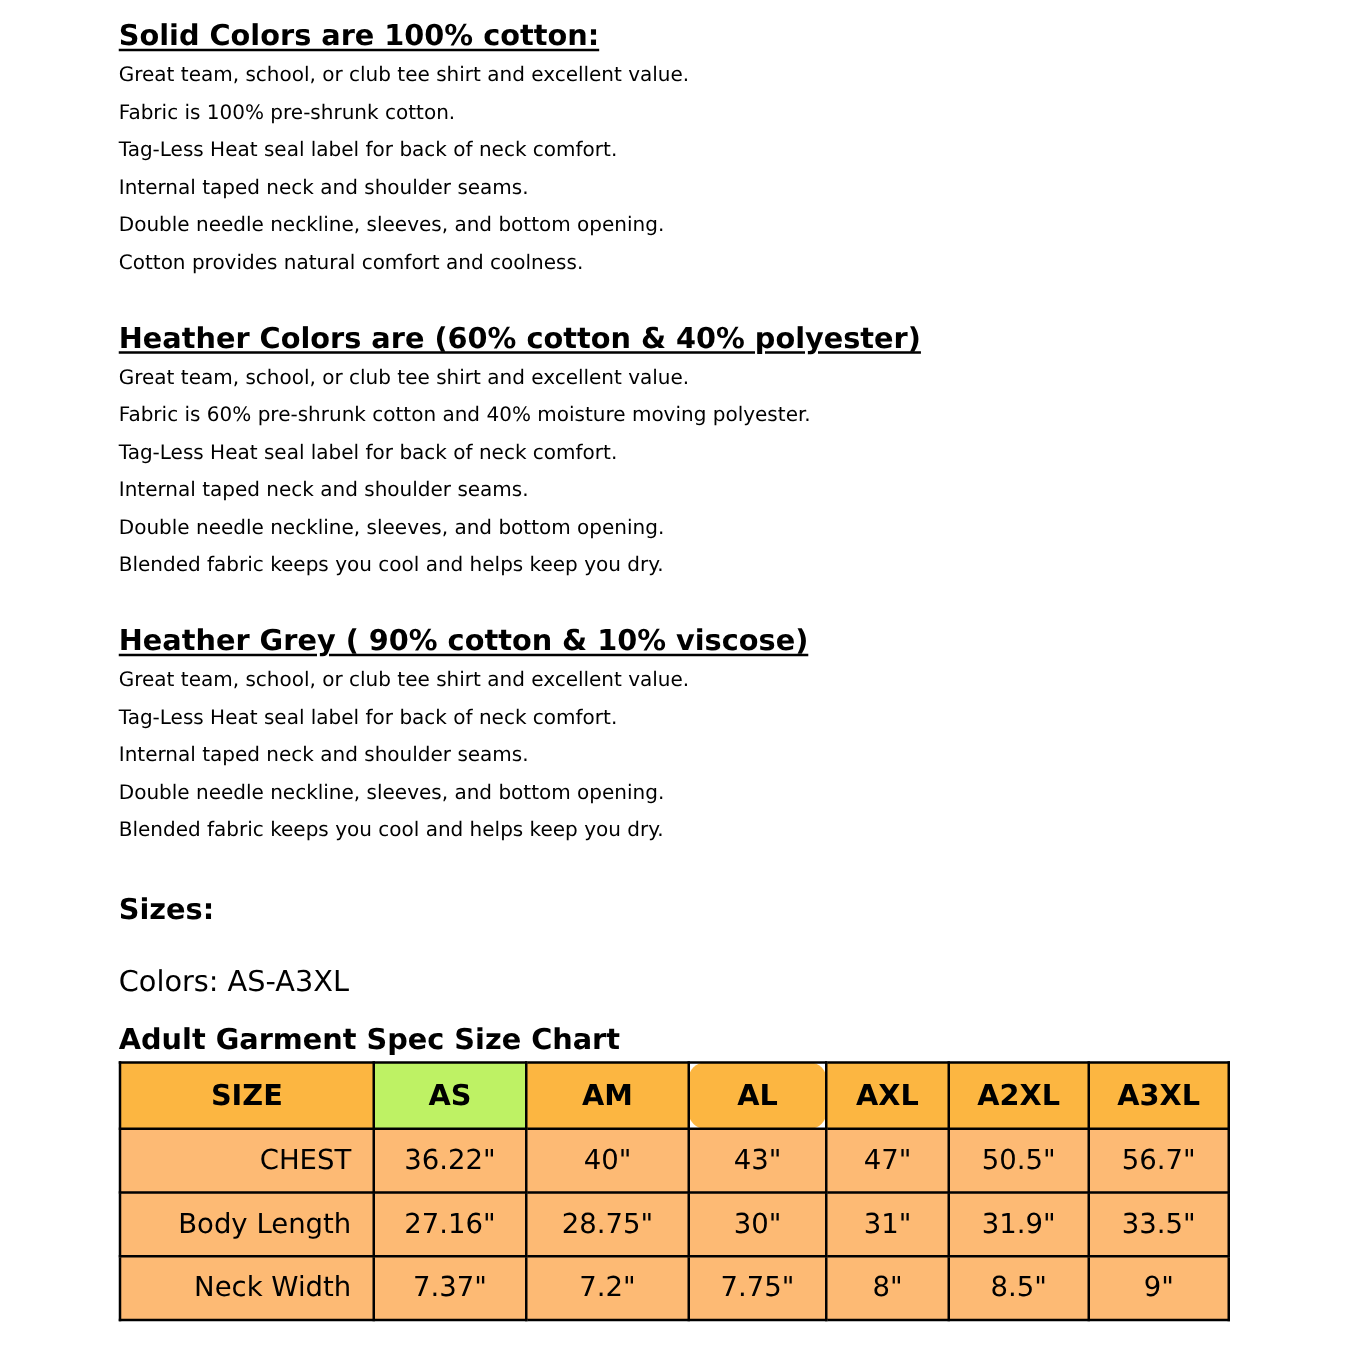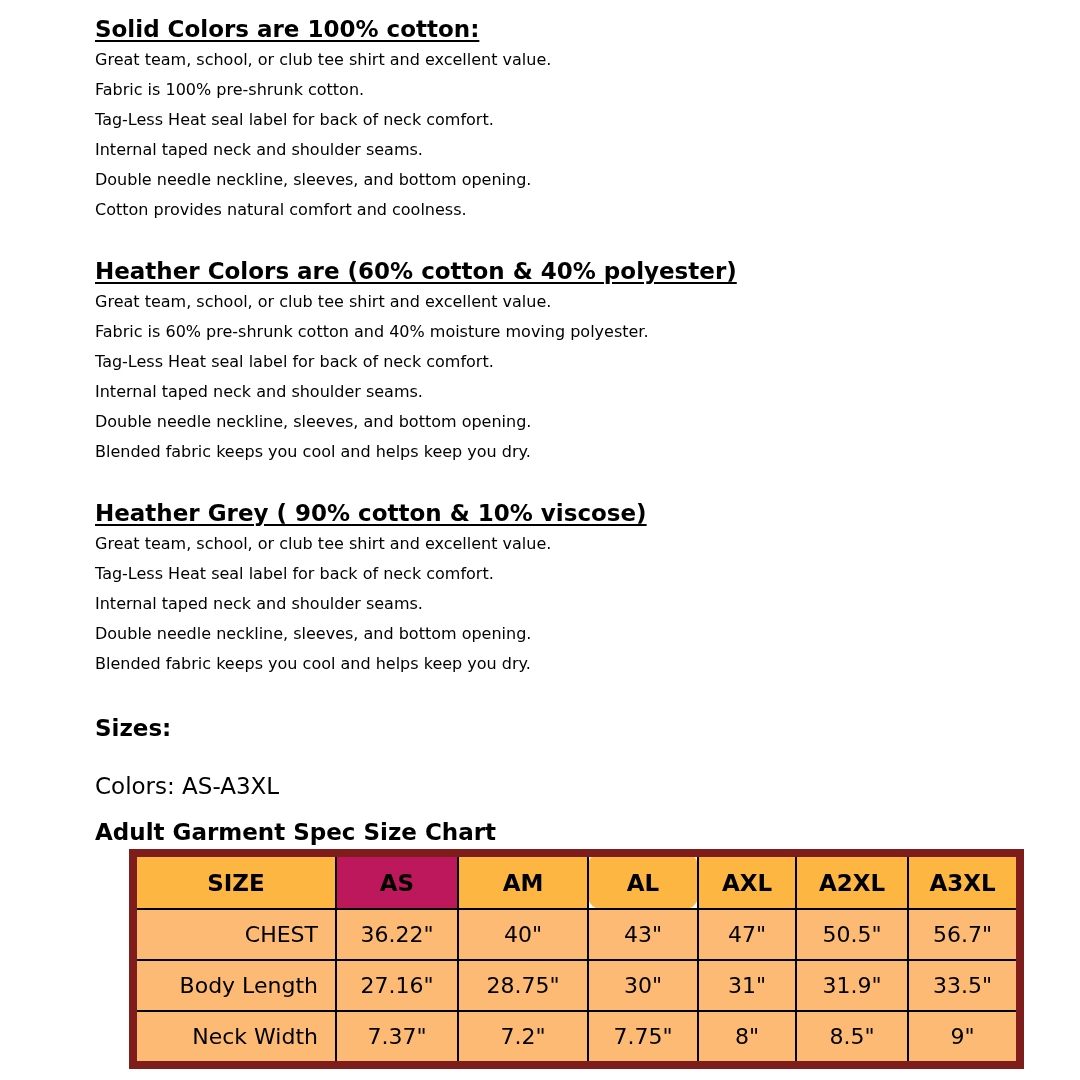--- a/index.html
+++ b/index.html
@@ -49,24 +49,23 @@
     margin: 28px 0 0 0;
   }
   .chart-title {
     font-size: 23px;
     font-weight: bold;
     line-height: 30px;
     margin: 16px 0 2px 0;
   }
   table.size-chart {
     border-collapse: collapse;
-    border: 8px solid #7f1d1d;
+    border: 1px solid #7f1d1d;
     table-layout: fixed;
     width: 887px;
-    margin-left: 34px;
   }
   table.size-chart th,
   table.size-chart td {
     border: 2px solid #000000;
     font-size: 22px;
     text-align: center;
     padding: 0;
     height: 49px;
     background: #fdba74;
   }
@@ -133,21 +132,21 @@
         <col class="c-as">
         <col class="c-am">
         <col class="c-al">
         <col class="c-axl">
         <col class="c-a2xl">
         <col class="c-a3xl">
     </colgroup>
     <thead>
       <tr>
         <th style="background: rgb(252, 182, 65);">SIZE</th>
-        <th style="background: #be185d;">AS</th>
+        <th style="background: #bef264;">AS</th>
         <th style="background: rgb(252, 182, 65);">AM</th>
         <th style="background: rgb(252, 182, 65); border-radius: 13px;">AL</th>
         <th style="background: rgb(252, 182, 65);">AXL</th>
         <th style="background: rgb(252, 182, 65);">A2XL</th>
         <th style="background: rgb(252, 182, 65);">A3XL</th>
       </tr>
     </thead>
     <tbody>
       <tr>
         <td class="row-label">CHEST</td>

